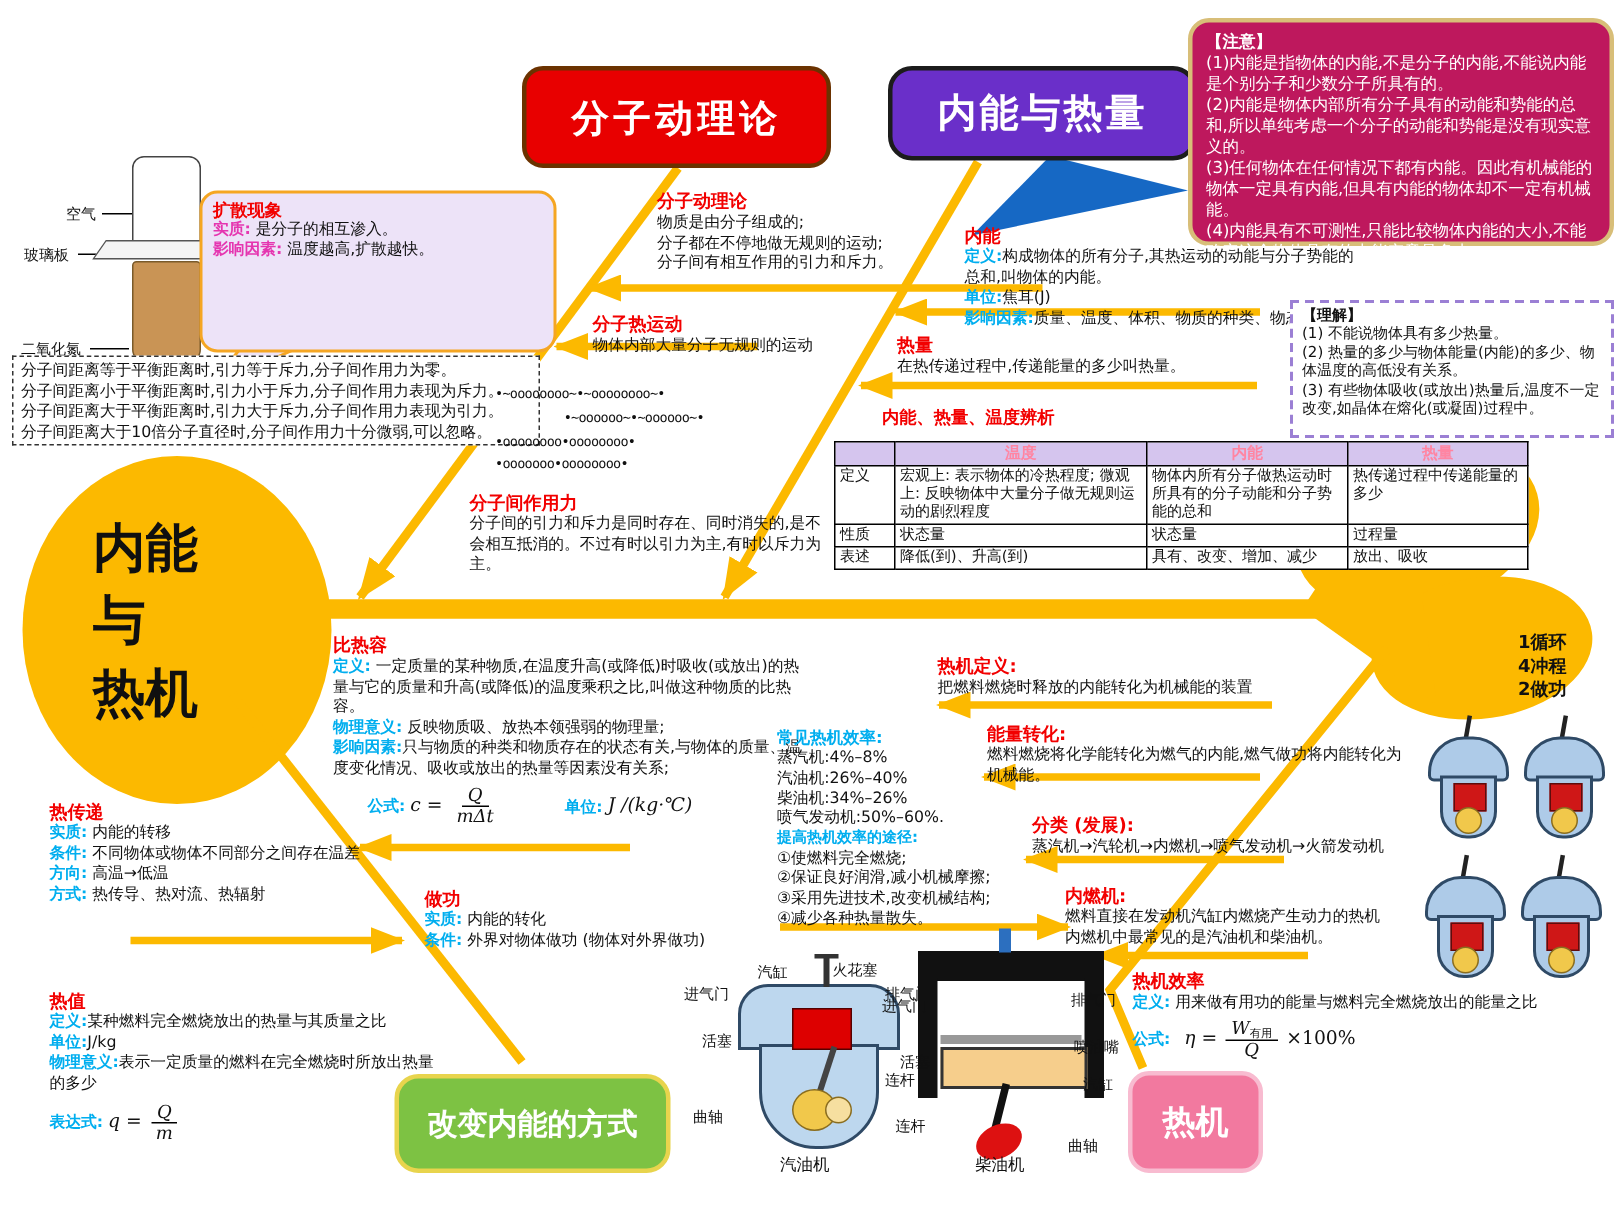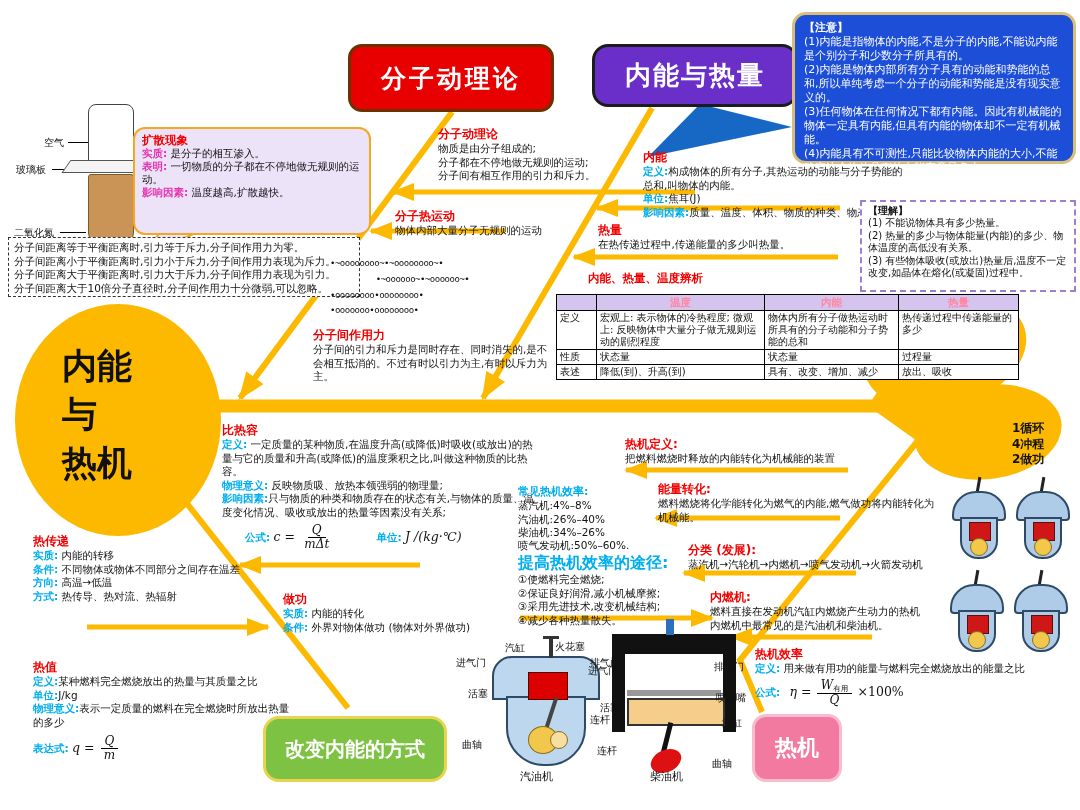--- a/index.html
+++ b/index.html
@@ -9,21 +9,21 @@
   .blk{position:absolute;font-size:10.5px;line-height:1.28;}
   .hd{color:#f20000;font-weight:bold;font-size:12px;}
   .lb{color:#00AEEF;font-weight:bold;}
   .lbm{color:#E536B0;font-weight:bold;}
   .bigbox{position:absolute;display:flex;align-items:center;justify-content:center;
           color:#fff;font-weight:bold;text-align:center;}
   .theory-box{left:348px;top:44px;width:200px;height:62px;background:#E80000;border:3px solid #6b3200;border-radius:14px;font-size:25px;letter-spacing:3px;}
   .energy-box{left:592px;top:44px;width:200px;height:57px;background:#6A2FC9;border:3px solid #1c1c1c;border-radius:16px;font-size:26px;letter-spacing:2px;}
   .green-box{left:263px;top:716px;width:178px;height:60px;background:#7DC243;border:3px solid #E8D44D;border-radius:16px;font-size:20px;}
   .pink-box{left:752px;top:714px;width:84px;height:62px;background:#F2799F;border:3px solid #F8BBD0;border-radius:14px;font-size:22px;}
-  .notice{left:792px;top:12px;width:284px;height:152px;background:#1d4ed8;border:3px solid #D8BE78;border-radius:14px;
+  .notice{left:792px;top:12px;width:284px;height:152px;background:#be185d;border:3px solid #D8BE78;border-radius:14px;
           color:#fff;font-size:11px;line-height:1.27;padding:6px 9px;box-sizing:border-box;position:absolute;}
   .notice .h{font-weight:bold;}
   .diffusion{left:133px;top:127px;width:238px;height:108px;background:#EDE3F8;border:2.5px solid #F5A623;border-radius:12px;
              padding:4px 7px;box-sizing:border-box;position:absolute;font-size:10.5px;line-height:1.24;}
   .dashedbox{left:8px;top:237px;width:352px;height:60px;border:1.6px dashed #333;background:#fff;
              padding:3px 5px;box-sizing:border-box;position:absolute;font-size:10.5px;line-height:1.3;}
   .underst{left:860px;top:200px;width:216px;height:92px;border:2px dashed #9B7FD4;background:#fff;
            padding:3px 6px;box-sizing:border-box;position:absolute;font-size:10px;line-height:1.24;}
   .tbl{position:absolute;left:556px;top:294px;border-collapse:collapse;background:#fff;font-size:10px;line-height:1.2;table-layout:fixed;}
   .tbl th,.tbl td{border:1.5px solid #000;padding:1px 3px;vertical-align:top;text-align:left;background:#fff;}
@@ -116,21 +116,20 @@
   <div class="elabel" style="left:16px;top:163px">玻璃板</div>
   <div class="pline" style="left:52px;top:169px;width:22px"></div>
   <div class="abs" style="left:66px;top:160px;width:90px;height:11px;background:#f4f4f4;border:1.2px solid #555;transform:skewX(-35deg)"></div>
   <div class="elabel" style="left:14px;top:226px">二氧化氮</div>
   <div class="pline" style="left:60px;top:232px;width:26px"></div>
   <div class="abs" style="left:88px;top:174px;width:44px;height:66px;background:#C99455;border:1.5px solid #7a5a2a;border-radius:3px 3px 9px 9px"></div>
 
   <div class="diffusion">
     <div class="hd" style="font-size:11.5px">扩散现象</div>
     <div><span class="lbm">实质:</span> <span>是分子的相互渗入。</span></div>
-    <div><span class="lbm">表明:</span> <span>一切物质的分子都在不停地做无规则的运动。</span></div>
     <div><span class="lbm">影响因素:</span> <span>温度越高,扩散越快。</span></div>
   </div>
 
   <div class="dashedbox">
     <div>分子间距离等于平衡距离时,引力等于斥力,分子间作用力为零。</div>
     <div>分子间距离小于平衡距离时,引力小于斥力,分子间作用力表现为斥力。</div>
     <div>分子间距离大于平衡距离时,引力大于斥力,分子间作用力表现为引力。</div>
     <div>分子间距离大于10倍分子直径时,分子间作用力十分微弱,可以忽略。</div>
   </div>
 
@@ -259,21 +258,21 @@
         </span>
     </div>
   </div>
 
   <div class="blk" style="left:518px;top:485px;width:200px">
     <div class="lb" style="font-size:11px">常见热机效率:</div>
     <div>蒸汽机:4%–8%</div>
     <div>汽油机:26%–40%</div>
     <div>柴油机:34%–26%</div>
     <div>喷气发动机:50%–60%.</div>
-    <div class="lb" style="font-size:16px">提高热机效率的途径:</div>
+    <div class="lb" style="font-size:10px">提高热机效率的途径:</div>
     <div>①使燃料完全燃烧;</div>
     <div>②保证良好润滑,减小机械摩擦;</div>
     <div>③采用先进技术,改变机械结构;</div>
     <div>④减少各种热量散失。</div>
   </div>
 
   <div class="blk" style="left:625px;top:437px;width:300px">
     <div class="hd">热机定义:</div>
     <div>把燃料燃烧时释放的内能转化为机械能的装置</div>
   </div>

